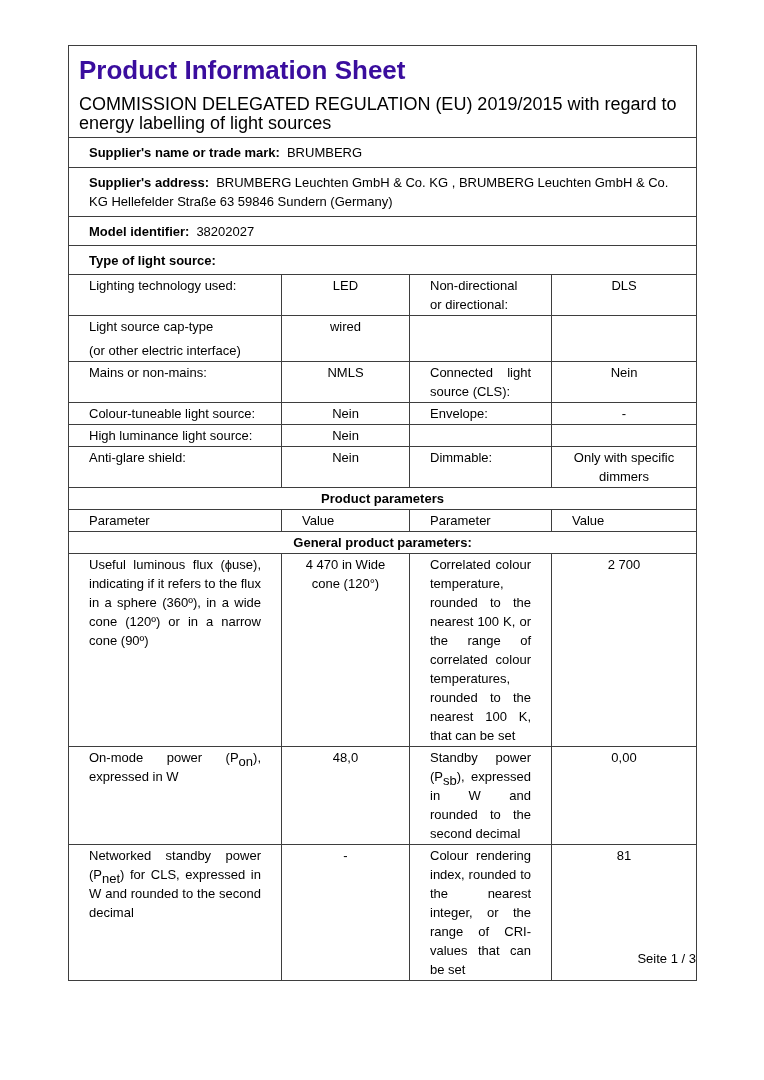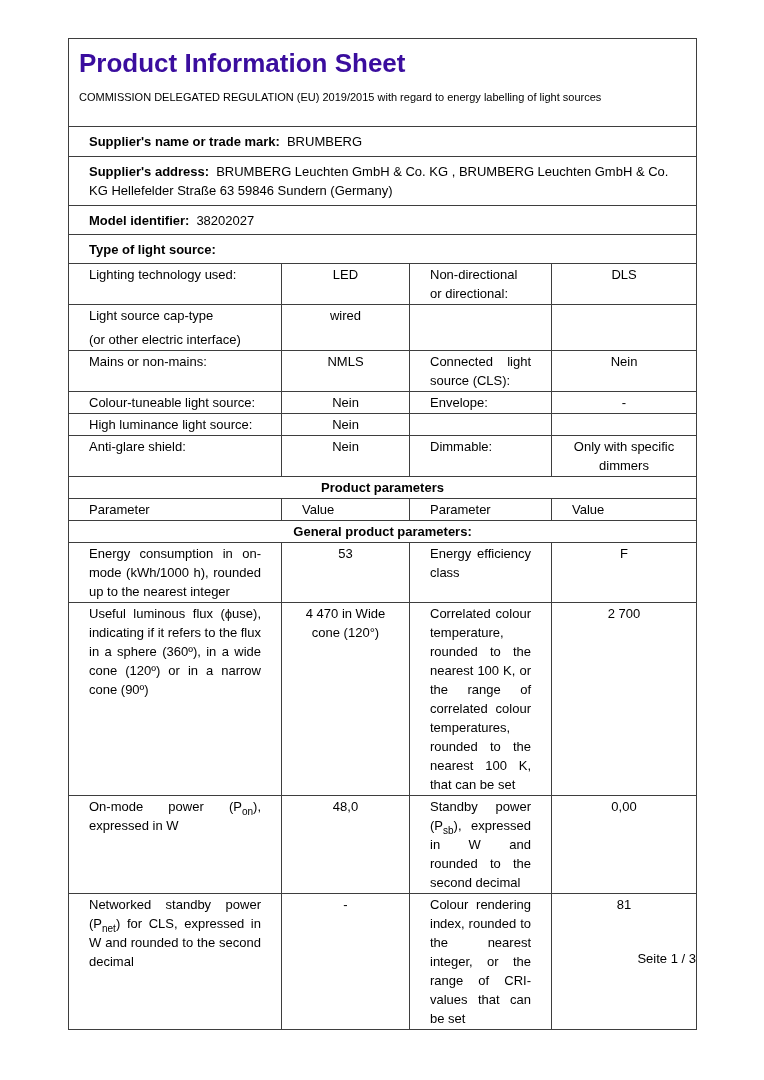--- a/index.html
+++ b/index.html
@@ -11,21 +11,21 @@
     width: 764px;
     height: 1080px;
     position: relative;
     font-family: "Liberation Sans", "DejaVu Sans", sans-serif;
     color: #000000;
     -webkit-font-smoothing: antialiased;
   }
   table.sheet {
     position: absolute;
     left: 68px;
-    top: 38px;
+    top: 45px;
     width: 628px;
     border-collapse: collapse;
     table-layout: fixed;
   }
   table.sheet td {
     border: 1.5px solid #3e3e3e;
     vertical-align: top;
     padding: 1px 20px;
     font-size: 13px;
     line-height: 19px;
@@ -35,31 +35,31 @@
   .title-cell { padding: 6px 10px 4px 10px !important; }
   h1.doc-title {
     margin: 2px 0 9px 0;
     font-size: 26px;
     line-height: 32px;
     font-weight: bold;
     color: #3a0d9e;
   }
   p.regulation {
     margin: 0;
-    font-size: 11px;
+    font-size: 18px;
     line-height: 19px;
   }
   .lbl { font-weight: bold; }
   .lbl-val { margin-left: 7px; }
   .pad5 { padding-top: 5px !important; padding-bottom: 4px !important; }
   .just { text-align: justify; }
   .val { text-align: center; }
   .ctr { text-align: center; font-weight: bold; margin-top: 40px; }
   .line2 { margin-top: 5px; }
-  sub { font-size: 10px; line-height: 0; }
+  sub { font-size: 13px; line-height: 0; }
   
   .rh88 { height: 88px; }  .rh30 { height: 30px; }  .rh49 { height: 49px; }
   .rh28 { height: 28px; }  .rh40 { height: 40px; }  .rh45 { height: 45px; margin-left: 20px; }
   .rh41 { height: 41px; }  .rh21 { height: 21px; }  .rh22 { height: 22px; }
   .rh58 { height: 58px; }  .rh189 { height: 189px; } .rh77 { height: 77px; }
   .rh113 { height: 113px; }
   .page-footer {
     position: absolute;
     top: 952px;
     right: 68px;
@@ -157,26 +157,20 @@
   <tr class="rh21">
     <td>Parameter</td>
     <td>Value</td>
     <td>Parameter</td>
     <td>Value</td>
   </tr>
   <tr class="rh22">
     <td colspan="4" class="ctr">General product parameters:</td>
   </tr>
 
-  <tr class="rh58">
-    <td class="just">Energy consumption in on-mode (kWh/1000 h), rounded up to the nearest integer</td>
-    <td class="val">53</td>
-    <td class="just">Energy efficiency class</td>
-    <td class="val">F</td>
-  </tr>
   <tr class="rh189">
     <td class="just">Useful luminous flux (ϕuse), indicating if it refers to the flux in a sphere (360º), in a wide cone (120º) or in a narrow cone (90º)</td>
     <td class="val">4 470 in Wide cone (120°)</td>
     <td class="just">Correlated colour temperature, rounded to the nearest 100 K, or the range of correlated colour temperatures, rounded to the nearest 100 K, that can be set</td>
     <td class="val">2 700</td>
   </tr>
   <tr class="rh77">
     <td class="just">On-mode power (P<sub>on</sub>), expressed in W</td>
     <td class="val">48,0</td>
     <td class="just">Standby power (P<sub>sb</sub>), expressed in W and rounded to the second decimal</td>

